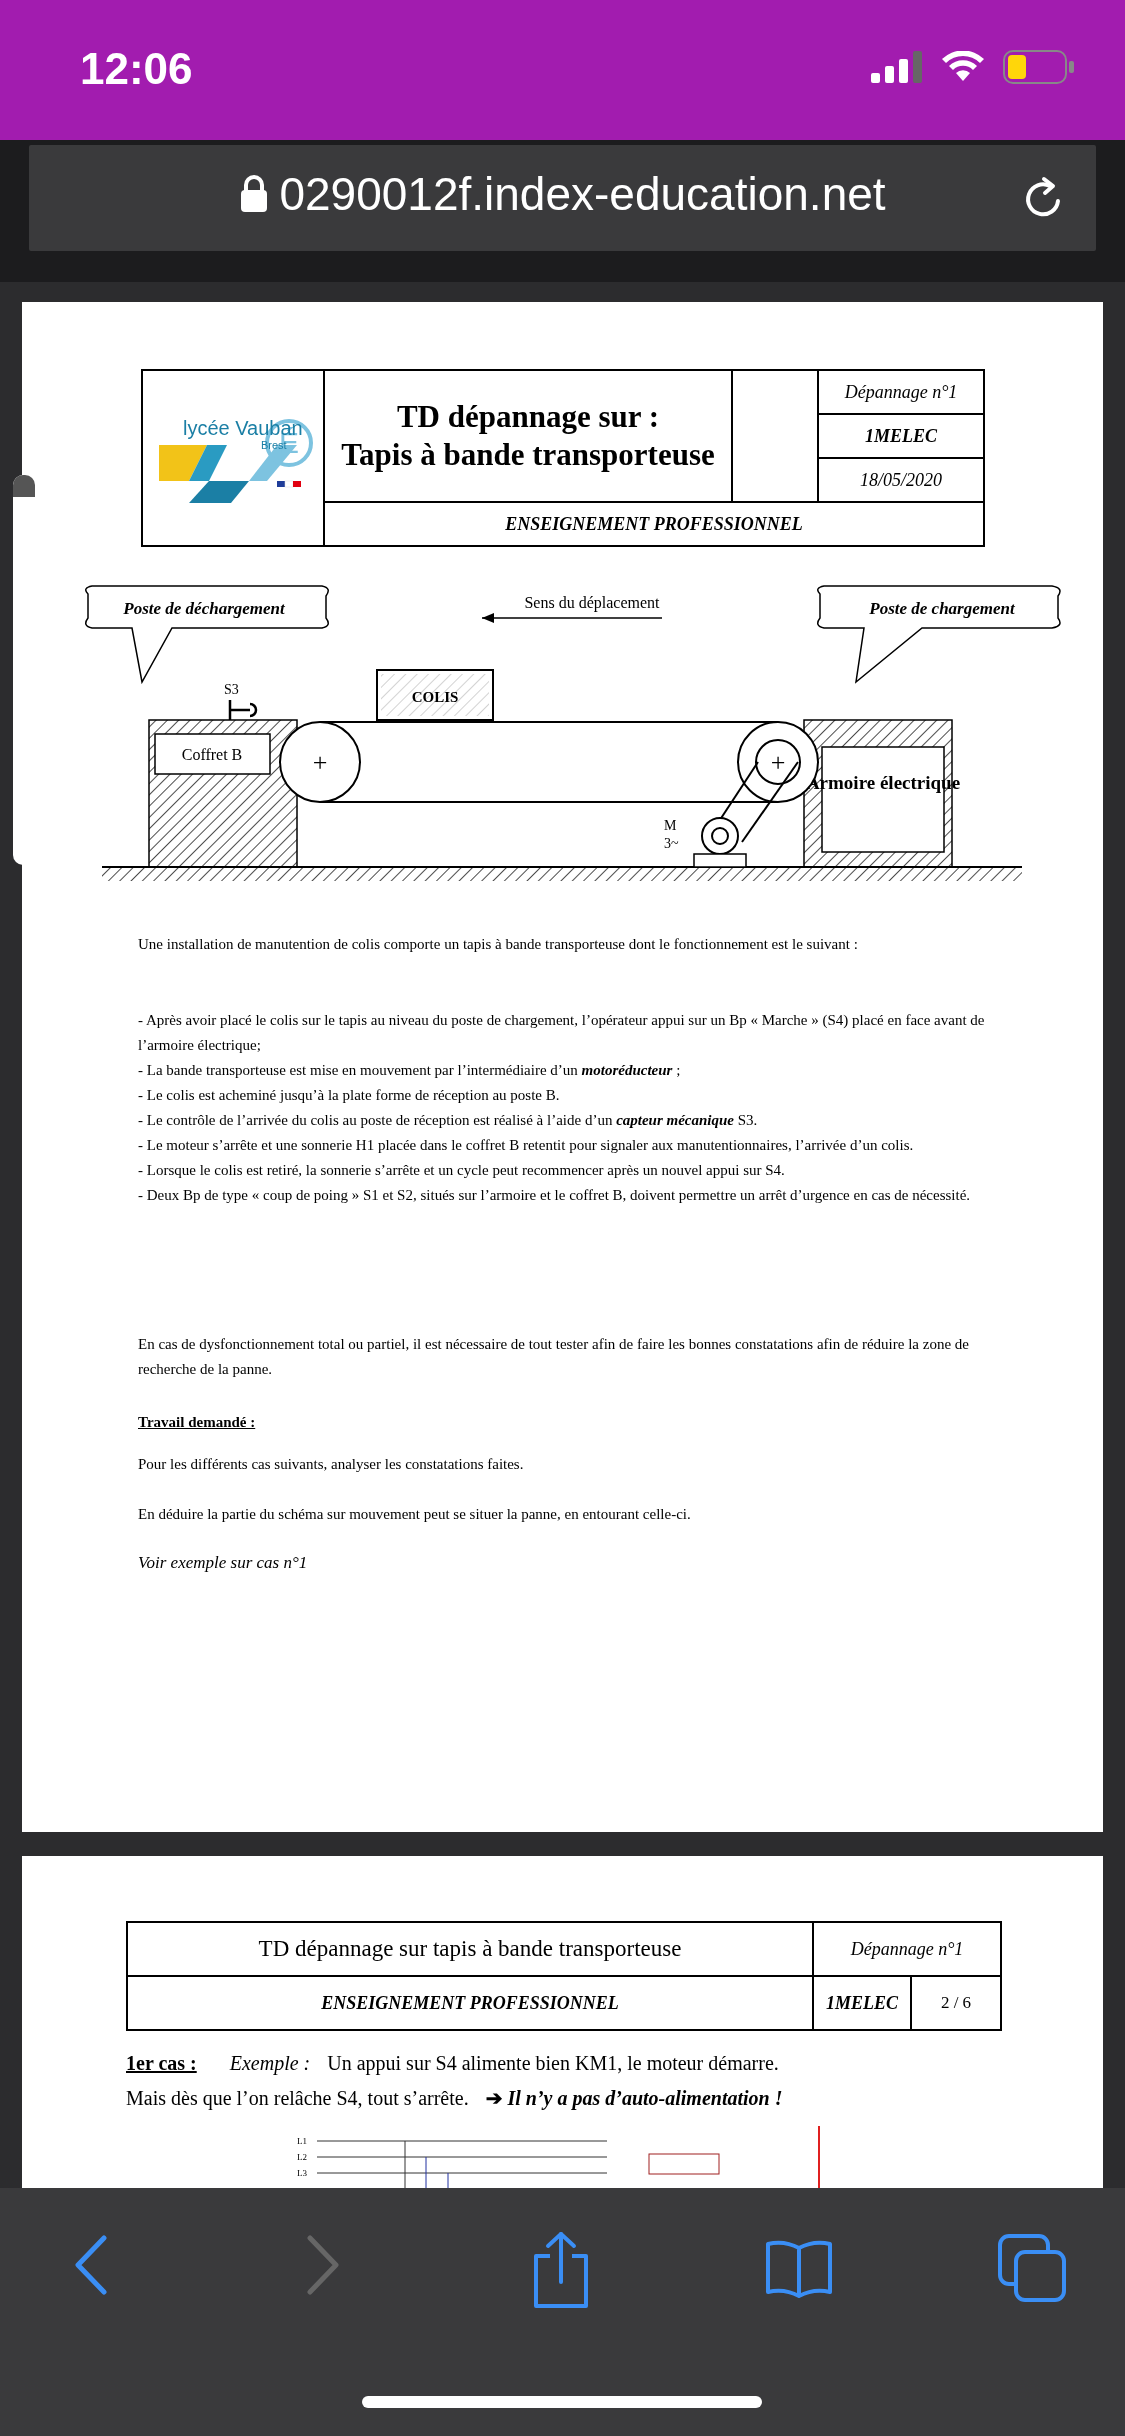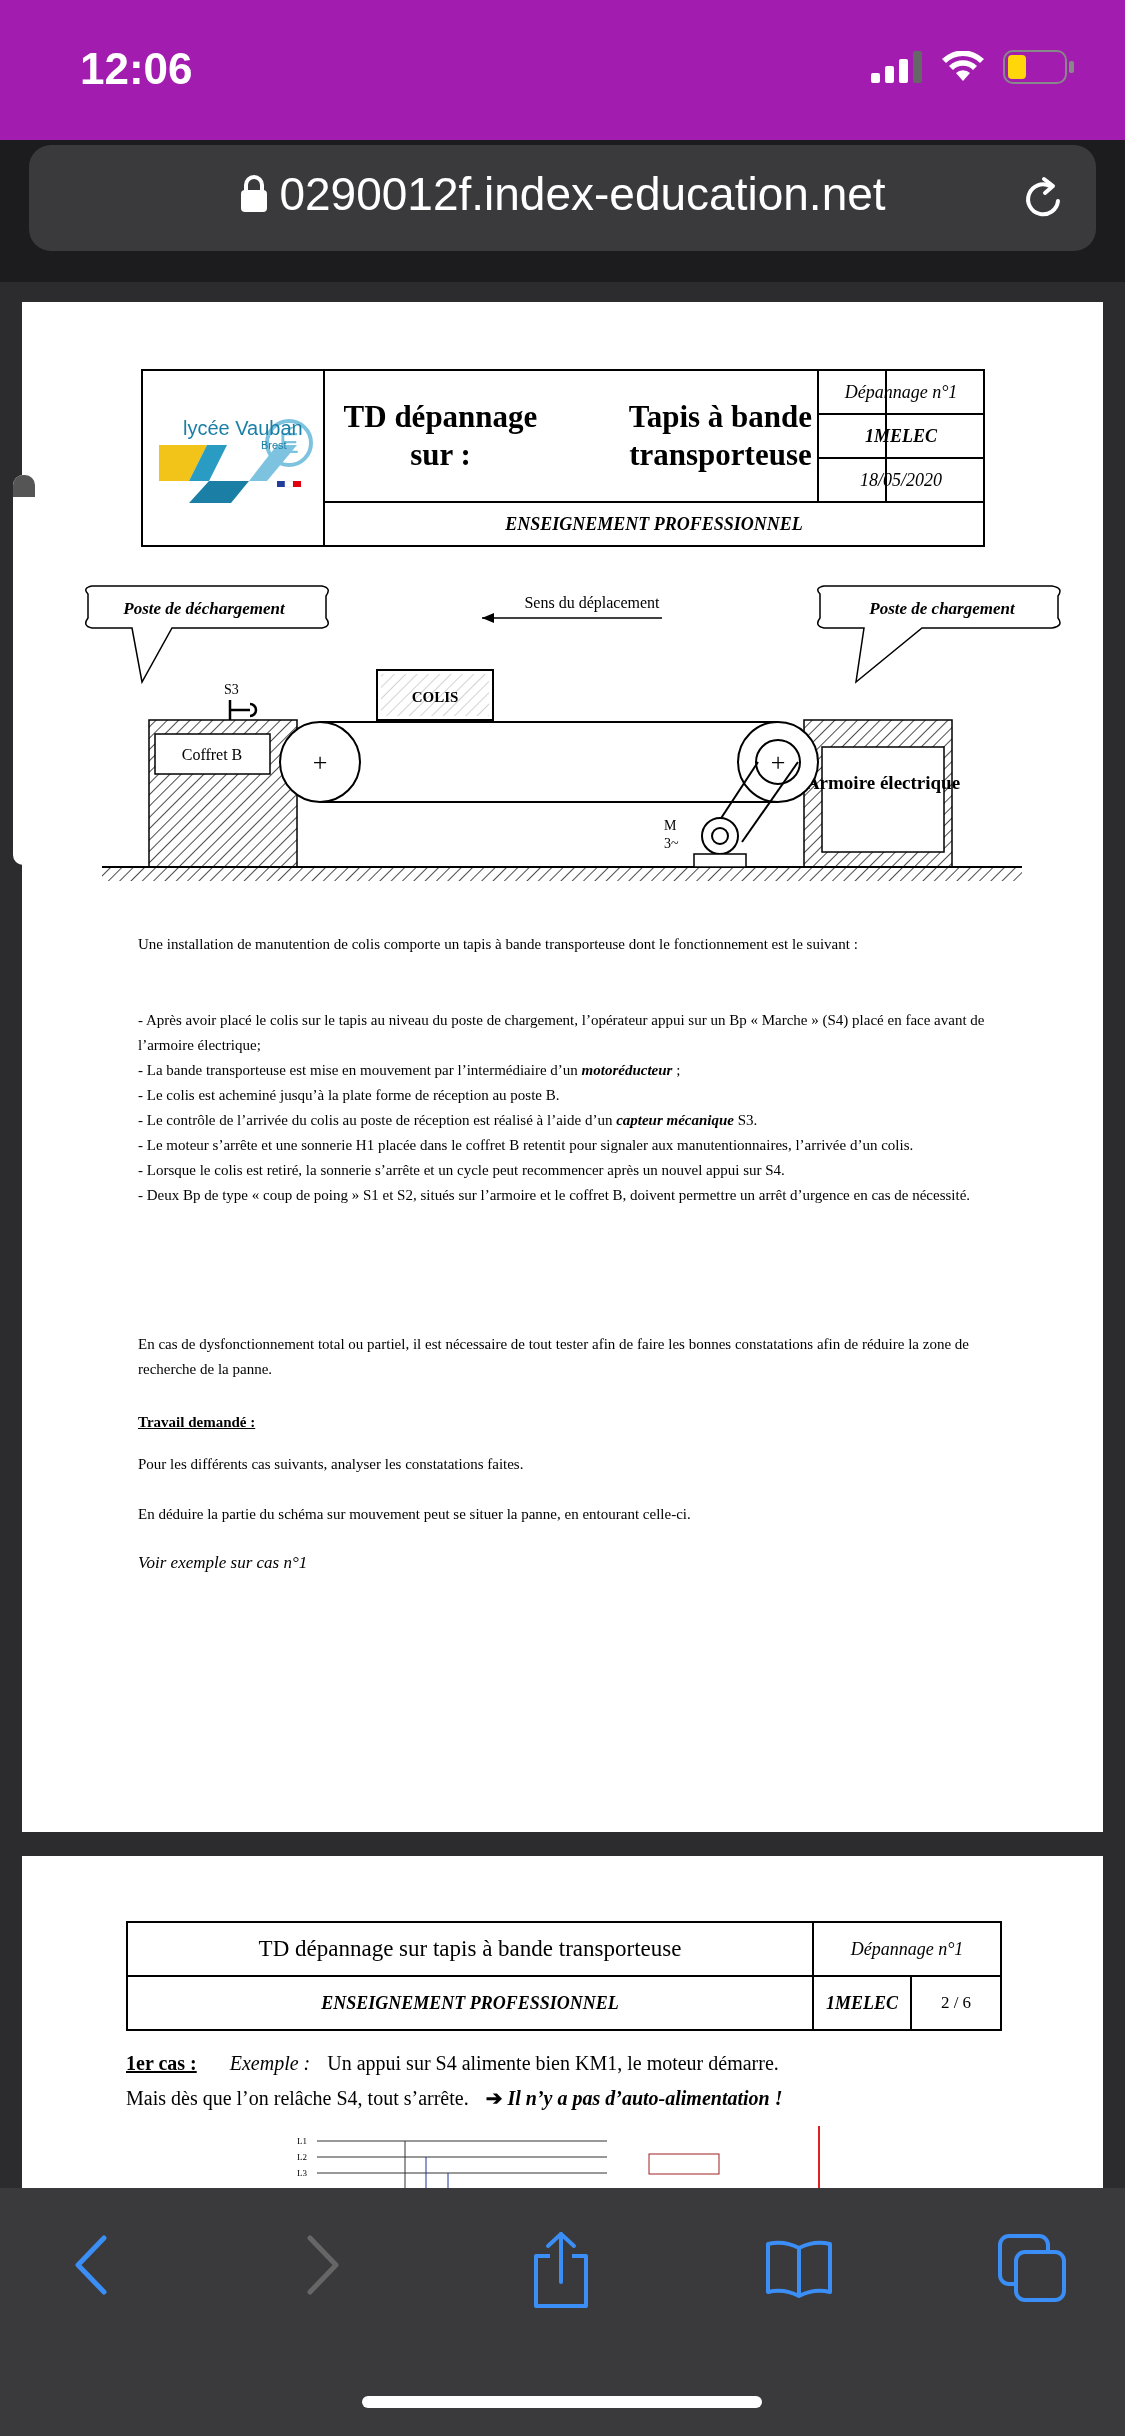--- a/index.html
+++ b/index.html
@@ -1,21 +1,21 @@
 <!DOCTYPE html>
 <html><head>
 <meta charset="utf-8">
 <style>
 *{box-sizing:border-box;margin:0;padding:0}
 html,body{width:1125px;height:2436px;overflow:hidden;background:#1c1c1e}
 body{position:relative;font-family:"Liberation Serif",serif;color:#000}
 .statusbar{position:absolute;left:0;top:0;width:1125px;height:140px;background:#a21caf}
 .time{position:absolute;left:80px;top:44px;font:600 44px "Liberation Sans",sans-serif;color:#fff}
 .sb-icons{position:absolute;right:50px;top:50px;display:flex;align-items:center;gap:18px}
-.urlbar{position:absolute;left:29px;top:145px;width:1067px;height:106px;background:#3a3a3c;border-radius:22px}
+.urlbar{position:absolute;left:29px;top:145px;width:1067px;height:106px;background:#3a3a3c;border-radius:2px}
 .urltext{position:absolute;left:0;right:0;top:22px;text-align:center;font:46px "Liberation Sans",sans-serif;color:#fff}
 .reload{position:absolute;right:28px;top:30px}
 .viewer{position:absolute;left:0;top:282px;width:1125px;height:1906px;background:#2c2c2e;overflow:hidden}
 .page{position:absolute;left:22px;width:1081px;background:#fff}
 .hdr{position:absolute;border:2px solid #000}
 .cell{position:absolute;border:2px solid #000;display:flex;align-items:center;justify-content:center;text-align:center}
 .it{font-style:italic}
 .b{font-weight:bold}
 .txt{position:absolute;left:116px;width:860px;font-size:15px;line-height:25px}
 .scroll{position:absolute;left:13px;top:475px;width:22px;height:390px;background:#fff;border-radius:10px}
@@ -75,21 +75,21 @@
         <polygon points="100,78 128,42 148,42 118,78" fill="#7dc3e0"></polygon>
         <circle cx="140" cy="40" r="22" fill="none" stroke="#7dc3e0" stroke-width="4"></circle>
         <text x="130" y="50" font-size="30" fill="#7dc3e0" font-family="Liberation Sans, sans-serif">É</text>
         <text x="34" y="32" font-size="20" fill="#1b7fa5" font-family="Liberation Sans, sans-serif">lycée Vauban</text>
         <text x="112" y="46" font-size="11" fill="#1b7fa5" font-family="Liberation Sans, sans-serif">Brest</text>
         <rect x="128" y="78" width="8" height="6" fill="#1f3d99"></rect>
           <rect x="136" y="78" width="8" height="6" fill="#fff" stroke="#ddd" stroke-width=".5"></rect>
           <rect x="144" y="78" width="8" height="6" fill="#e1000f"></rect>
       </svg>
     </div>
-    <div class="cell b" style="left:301px;top:67px;width:564px;height:134px;flex-direction:row;font-size:31px;line-height:38px">
+    <div class="cell b" style="left:301px;top:67px;width:410px;height:134px;flex-direction:column;font-size:31px;line-height:38px">
       <div>TD dépannage sur :</div>
       <div>Tapis à bande transporteuse</div>
     </div>
     <div class="cell it" style="left:795px;top:67px;width:168px;height:46px;font-size:18px">Dépannage n°1</div>
     <div class="cell b it" style="left:795px;top:111px;width:168px;height:46px;font-size:18px">1MELEC</div>
     <div class="cell it" style="left:795px;top:155px;width:168px;height:46px;font-size:18px">18/05/2020</div>
     <div class="cell b it" style="left:301px;top:199px;width:662px;height:46px;font-size:18px">ENSEIGNEMENT PROFESSIONNEL</div>
 
     <svg width="1081" height="330" viewBox="0 0 1081 330" style="position:absolute;left:0;top:280px">
       <defs>

